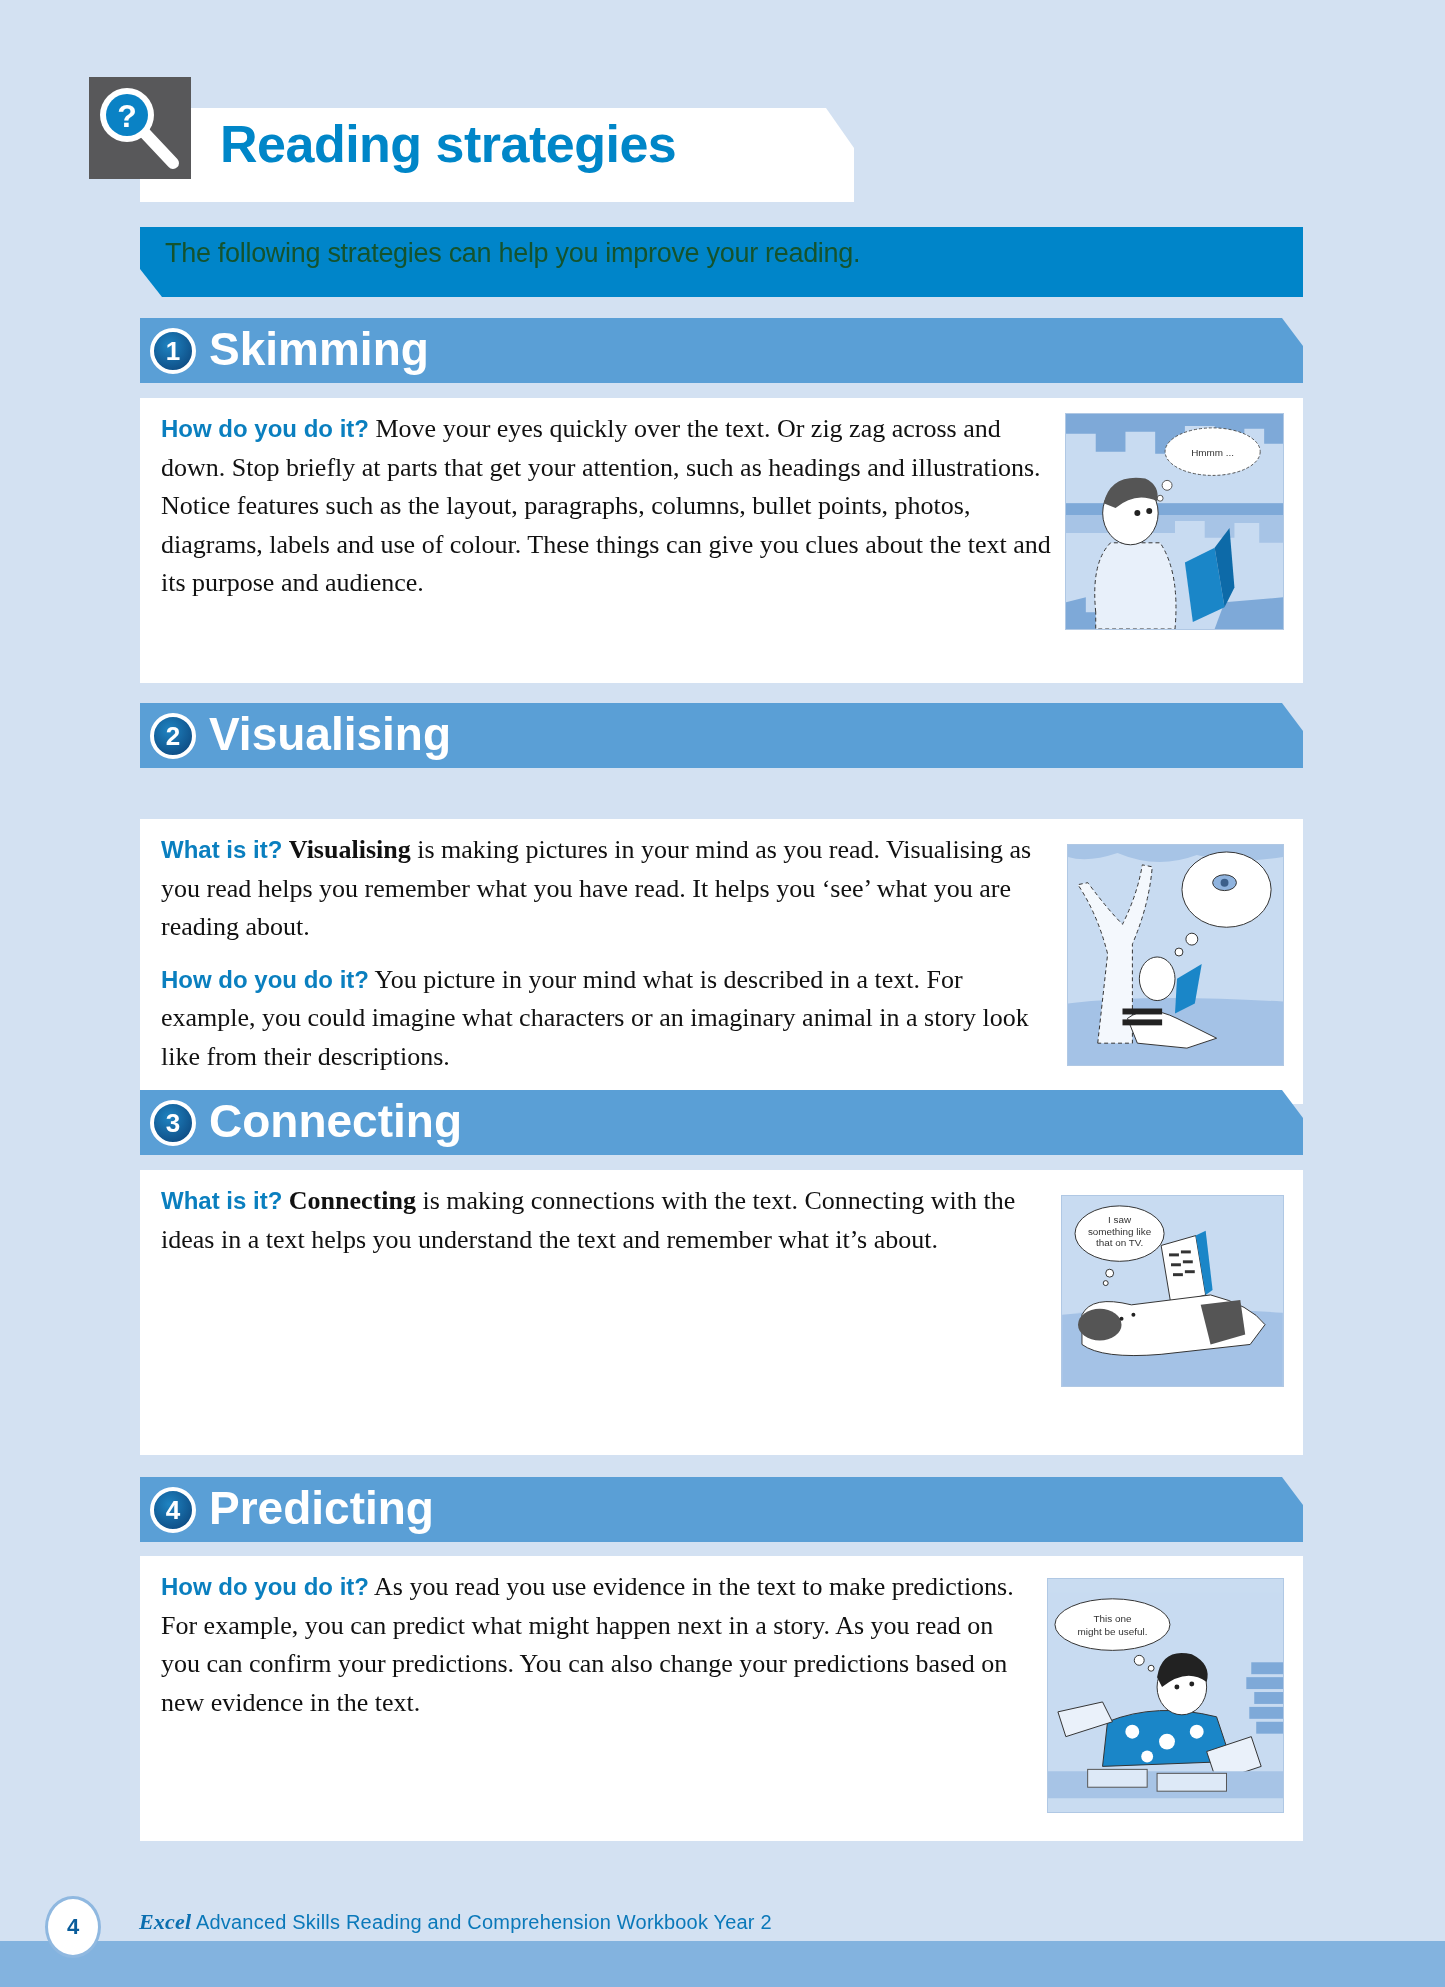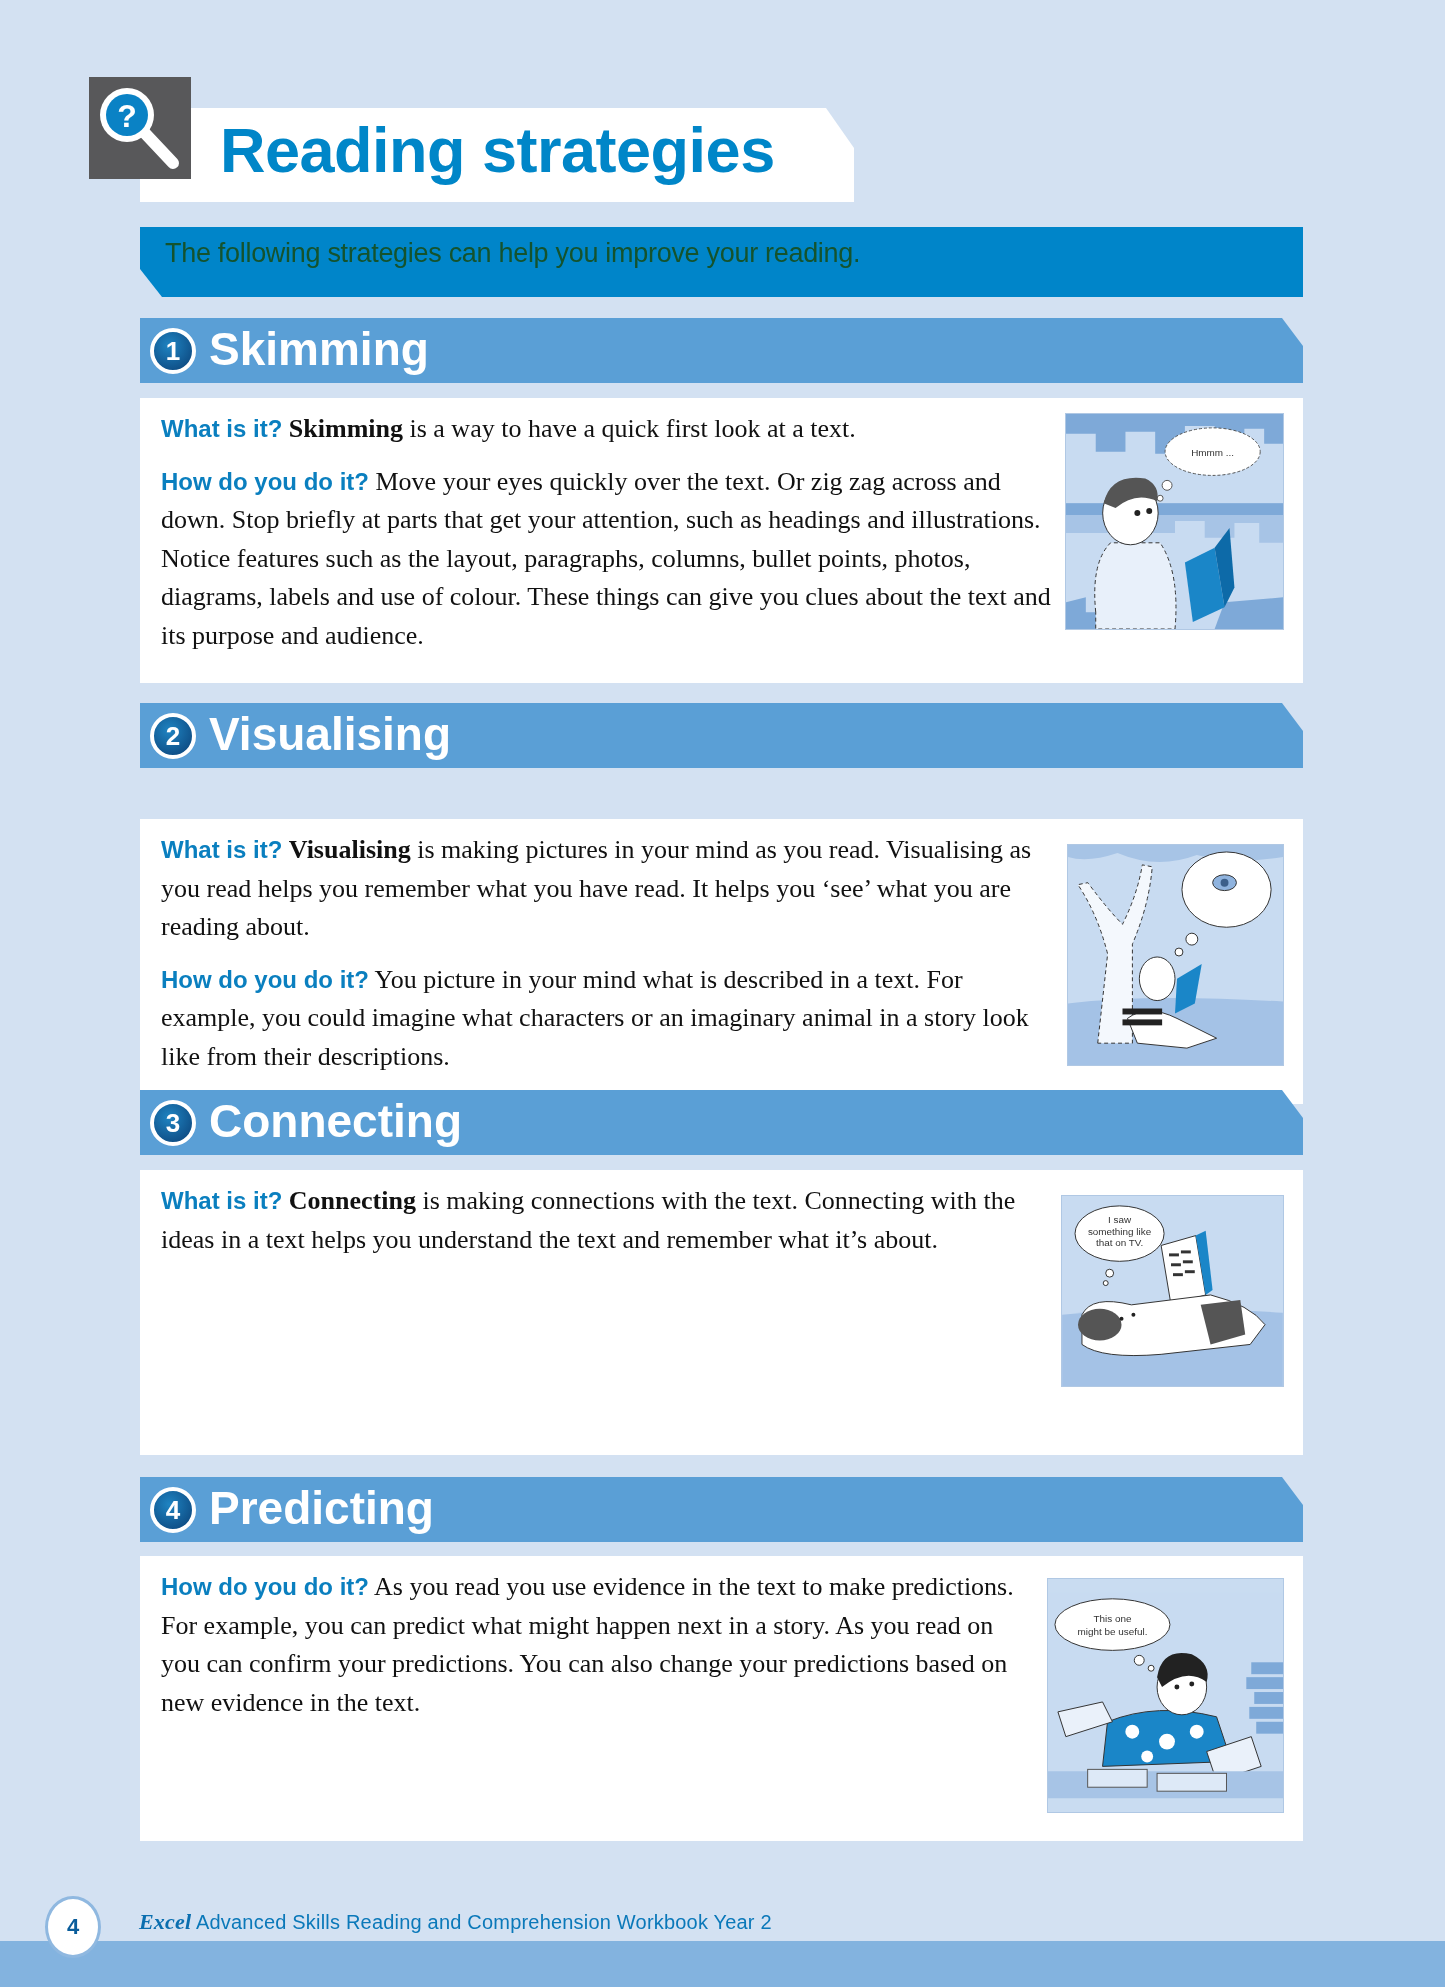--- a/index.html
+++ b/index.html
@@ -18,21 +18,21 @@
     position: absolute; left: 140px; top: 179px; width: 0; height: 0;
     border-left: 51px solid #b9b9bb; border-bottom: 22px solid transparent;
   }
   .title-strip {
     position: absolute; left: 140px; top: 108px; width: 714px; height: 94px;
     background: #ffffff;
     clip-path: polygon(0 0, 686px 0, 714px 40px, 714px 100%, 0 100%);
   }
   .page-title {
     position: absolute; left: 220px; top: 114px;
-    font-size: 63px; font-weight: bold; color: #0086c8;
+    font-size: 52px; font-weight: bold; color: #0086c8;
     letter-spacing: -0.5px;
   }
   .intro-banner {
     position: absolute; left: 140px; top: 227px; width: 1163px; height: 70px;
     background: #0085c9;
     clip-path: polygon(0 0, 100% 0, 100% 100%, 22px 100%, 0 60%);
   }
   .intro-text {
     position: absolute; left: 165px; top: 238px;
     font-size: 27px; color: #14532d; letter-spacing: -0.3px;
@@ -113,21 +113,20 @@
 
 <div class="intro-banner"></div>
 <div class="intro-text">The following strategies can help you improve your reading.</div>
 
 <div class="section-header" style="top:318px">
   <div class="num-badge">1</div>
   <div class="section-title">Skimming</div>
 </div>
 <div class="section-body" style="top:398px">
   <div class="body-text" style="top:12px;width:900px">
-    <p><span class="q-label">What is it?</span> <span class="kw">Skimming</span><span> is a way to have a quick first look at a text.</span></p>
     <p><span class="q-label">How do you do it?</span><span> Move your eyes quickly over the text. Or zig zag across and down. Stop briefly at parts that get your attention, such as headings and illustrations. Notice features such as the layout, paragraphs, columns, bullet points, photos, diagrams, labels and use of colour. These things can give you clues about the text and its purpose and audience.</span></p>
   </div>
   <div class="illus" style="left:925px;top:15px;width:219px;height:217px">
     <svg viewBox="0 0 219 217">
       <rect width="219" height="217" fill="#c8dbf1"></rect>
       <path d="M0 0 H219 V30 L200 30 L200 15 L180 15 L180 35 L150 35 L150 12 L120 12 L120 40 L90 40 L90 18 L60 18 L60 38 L30 38 L30 20 L0 20 Z" fill="#7ea9d8"></path>
       <rect y="90" width="219" height="12" fill="#7ea9d8"></rect>
       <path d="M0 102 H219 V130 L195 130 L195 110 L170 110 L170 125 L140 125 L140 108 L110 108 L110 120 L80 120 L0 120 Z" fill="#a7c4e6"></path>
       <path d="M0 190 L20 185 L20 200 L50 200 L50 180 L80 180 L80 217 L0 217Z" fill="#7ea9d8"></path>
       <path d="M160 190 L219 185 L219 217 L150 217Z" fill="#7ea9d8"></path>

